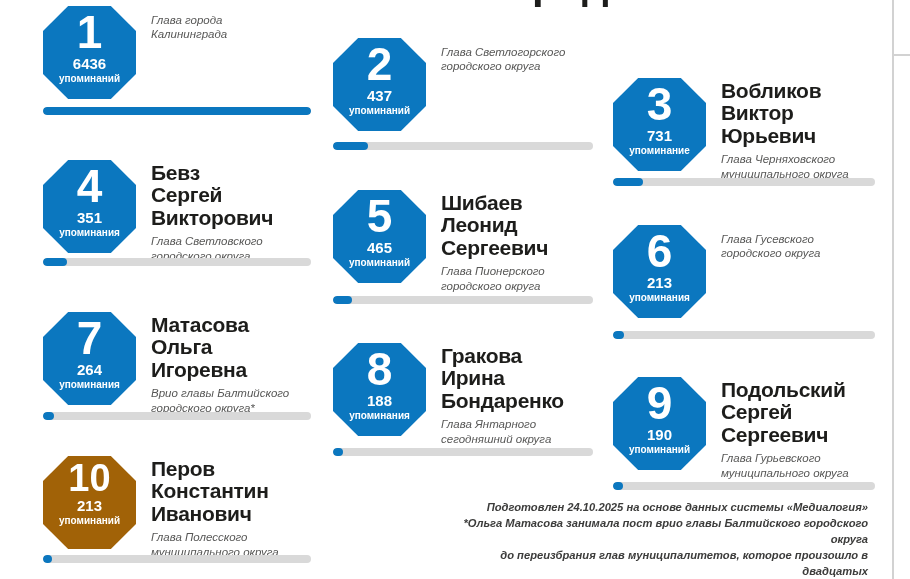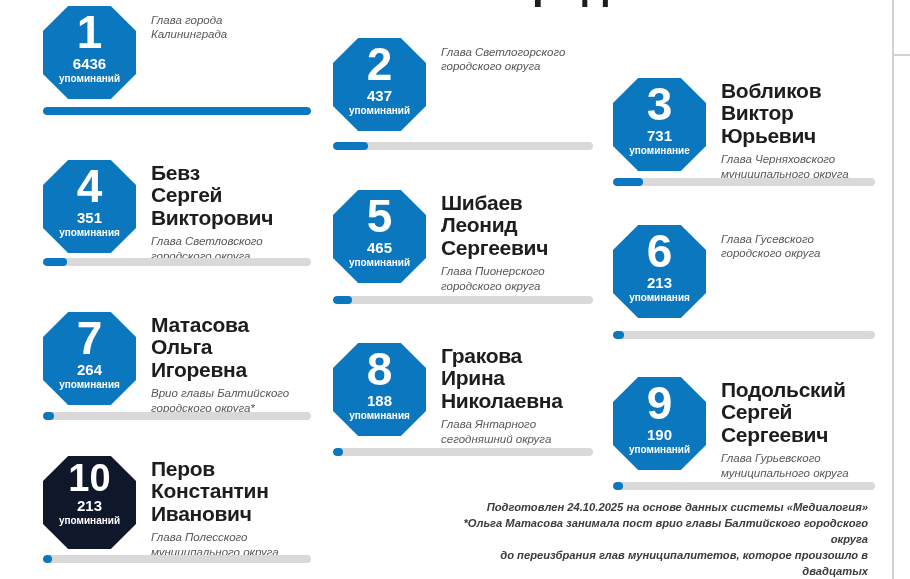--- a/index.html
+++ b/index.html
@@ -206,21 +206,21 @@
 
     <div class="entry" style="left: 333px; top: 343px; width: 260px; height: 115px;">
       <div class="badge" style="background: rgb(11, 119, 191);">
         <div class="rank" style="font-size: 46px;">8</div>
         <div class="val">188</div>
         <div class="word">упоминания</div>
       </div>
       <div class="info">
         <div class="name">Гракова
 Ирина
-Николаевна</div>
+Бондаренко</div>
         <div class="role">Глава Янтарного
 сегодняшний округа</div>
       </div>
       <div class="bar" style="top: 105px; width: 260px; background: rgb(217, 217, 217);">
         <div class="fill" style="width: 3.94655%; background: rgb(11, 119, 191);"></div>
       </div>
     </div>
 
     <div class="entry" style="left: 613px; top: 377px; width: 262px; height: 115px;">
       <div class="badge" style="background: rgb(11, 119, 191);">
@@ -234,21 +234,21 @@
 Сергеевич</div>
         <div class="role">Глава Гурьевского
 муниципального округа</div>
       </div>
       <div class="bar" style="top: 105px; width: 262px; background: rgb(217, 217, 217);">
         <div class="fill" style="width: 3.86886%; background: rgb(11, 119, 191);"></div>
       </div>
     </div>
 
     <div class="entry" style="left: 43px; top: 456px; width: 268px; height: 109px;">
-      <div class="badge" style="background: #0f172a;">
+      <div class="badge" style="background: #a16207;">
         <div class="rank" style="font-size: 38px;">10</div>
         <div class="val">213</div>
         <div class="word">упоминаний</div>
       </div>
       <div class="info">
         <div class="name">Перов
 Константин
 Иванович</div>
         <div class="role">Глава Полесского
 муниципального округа</div>

